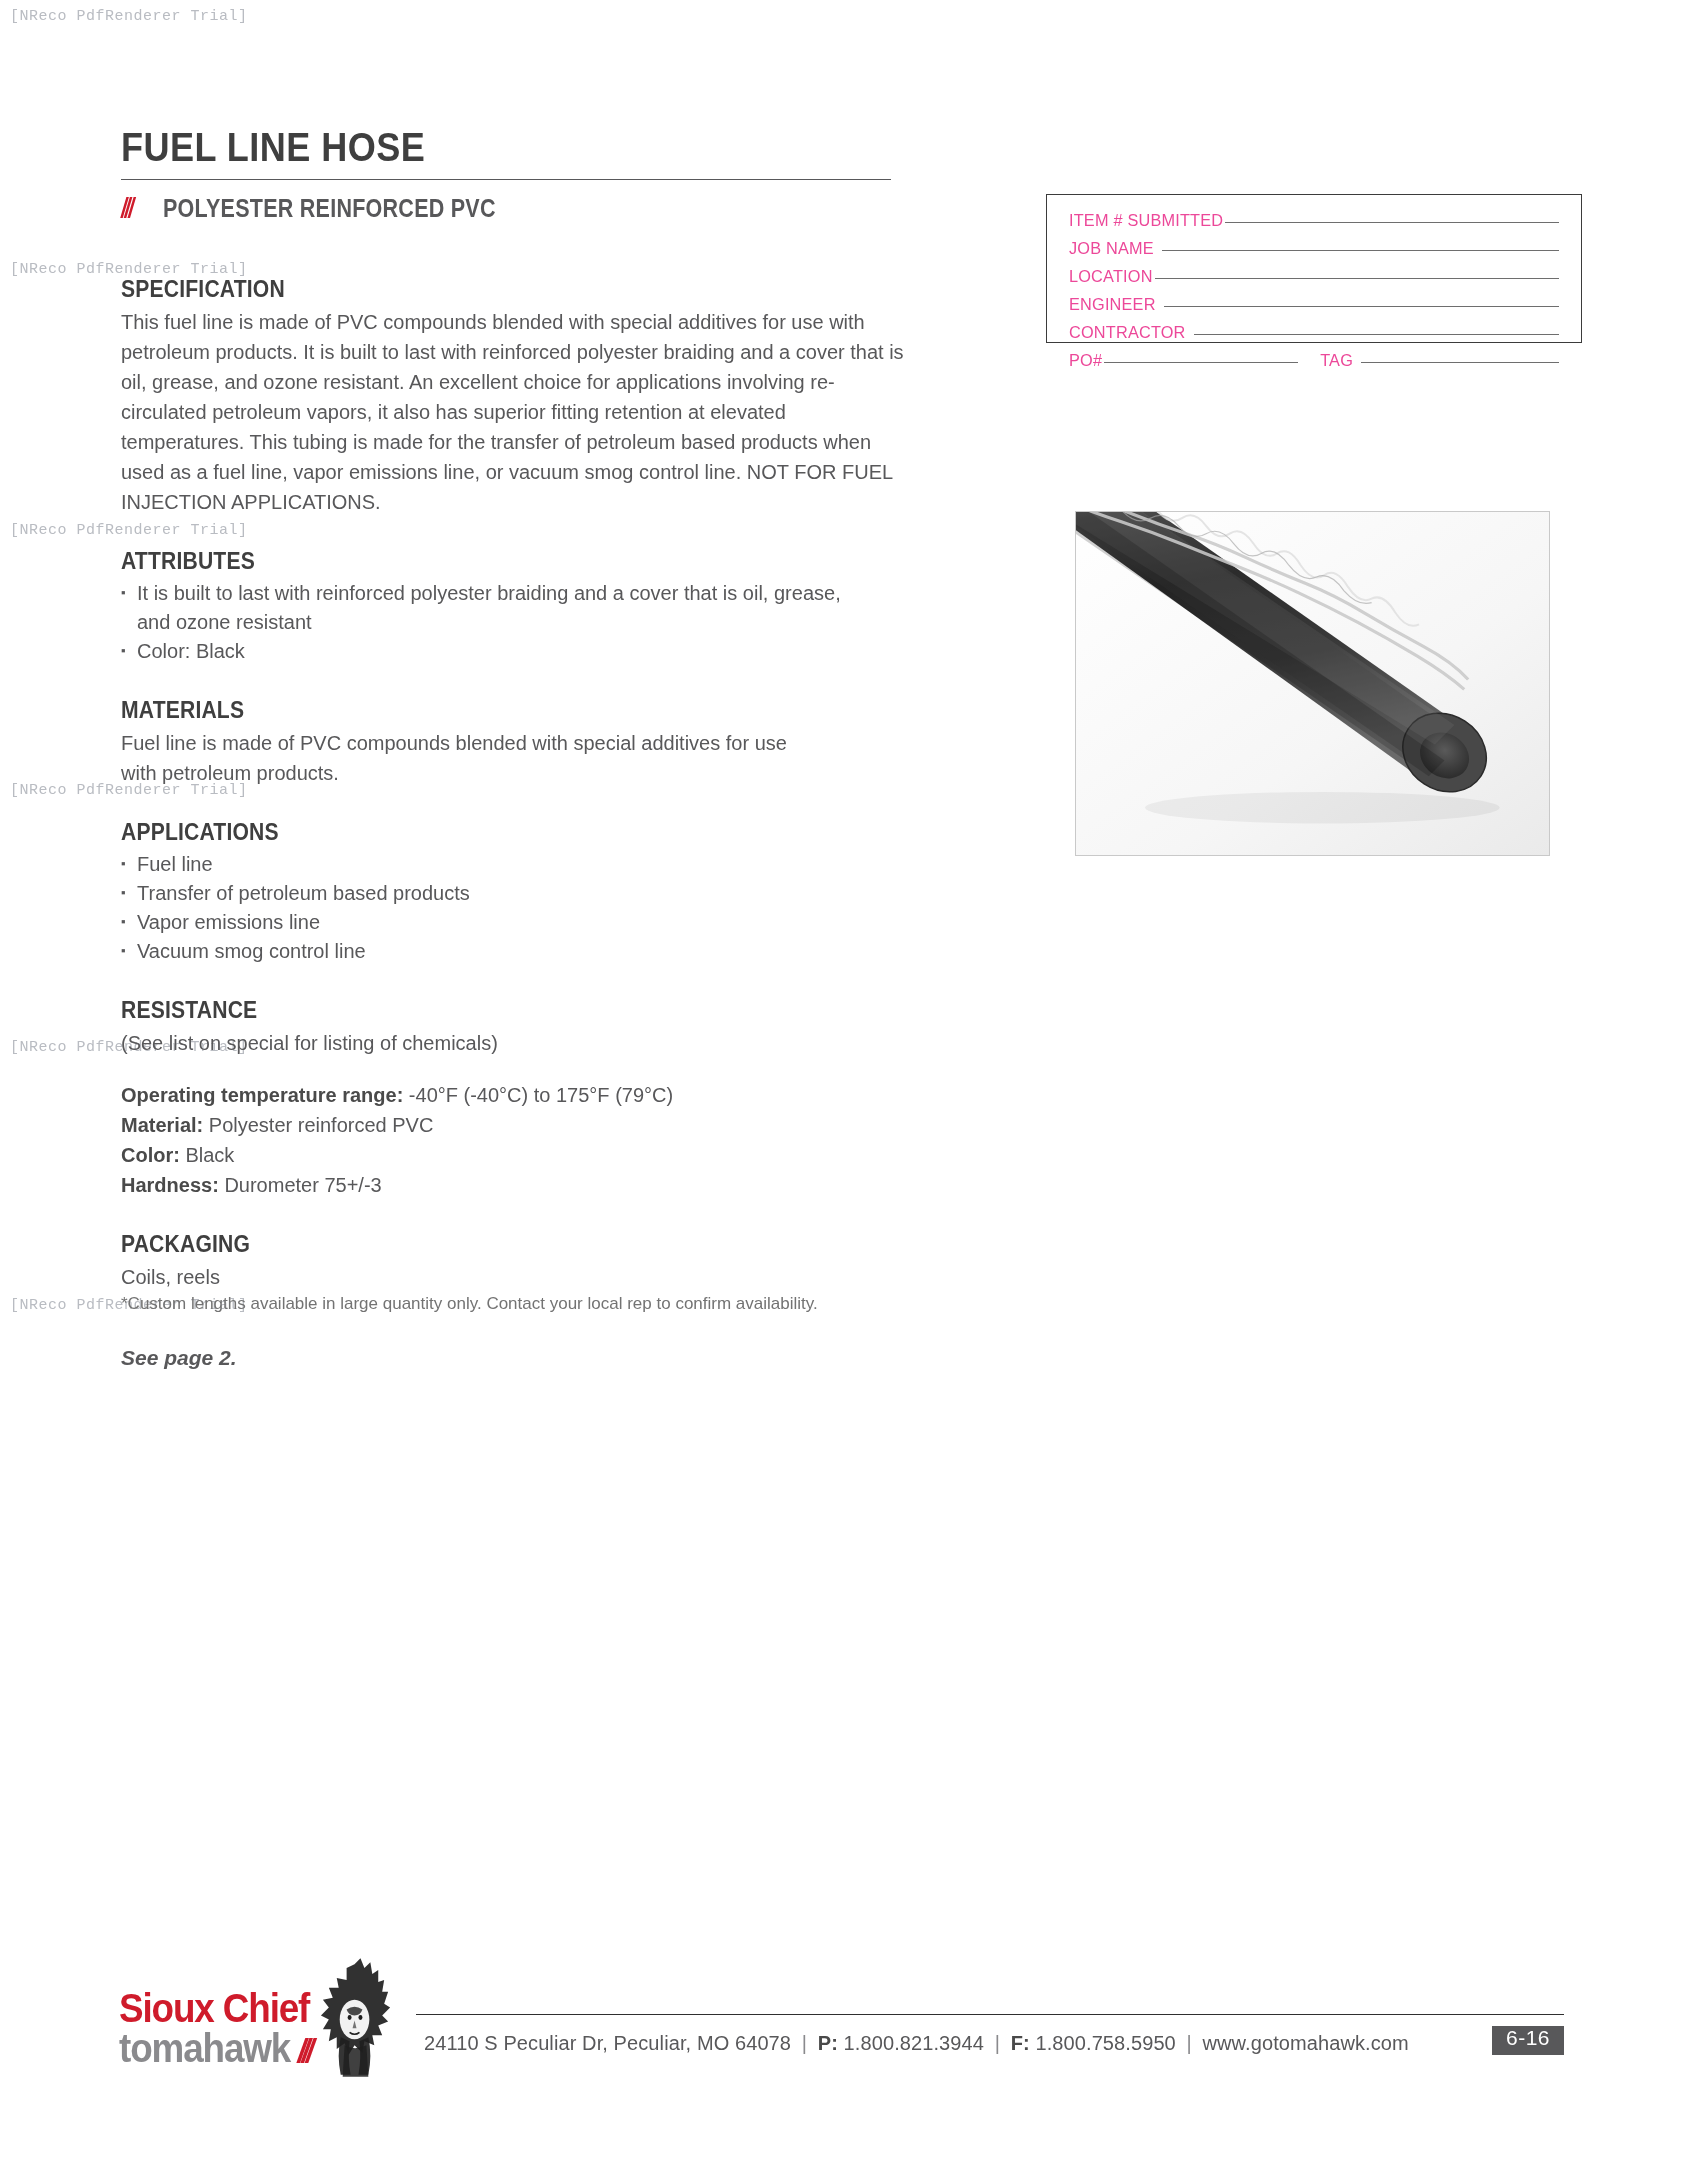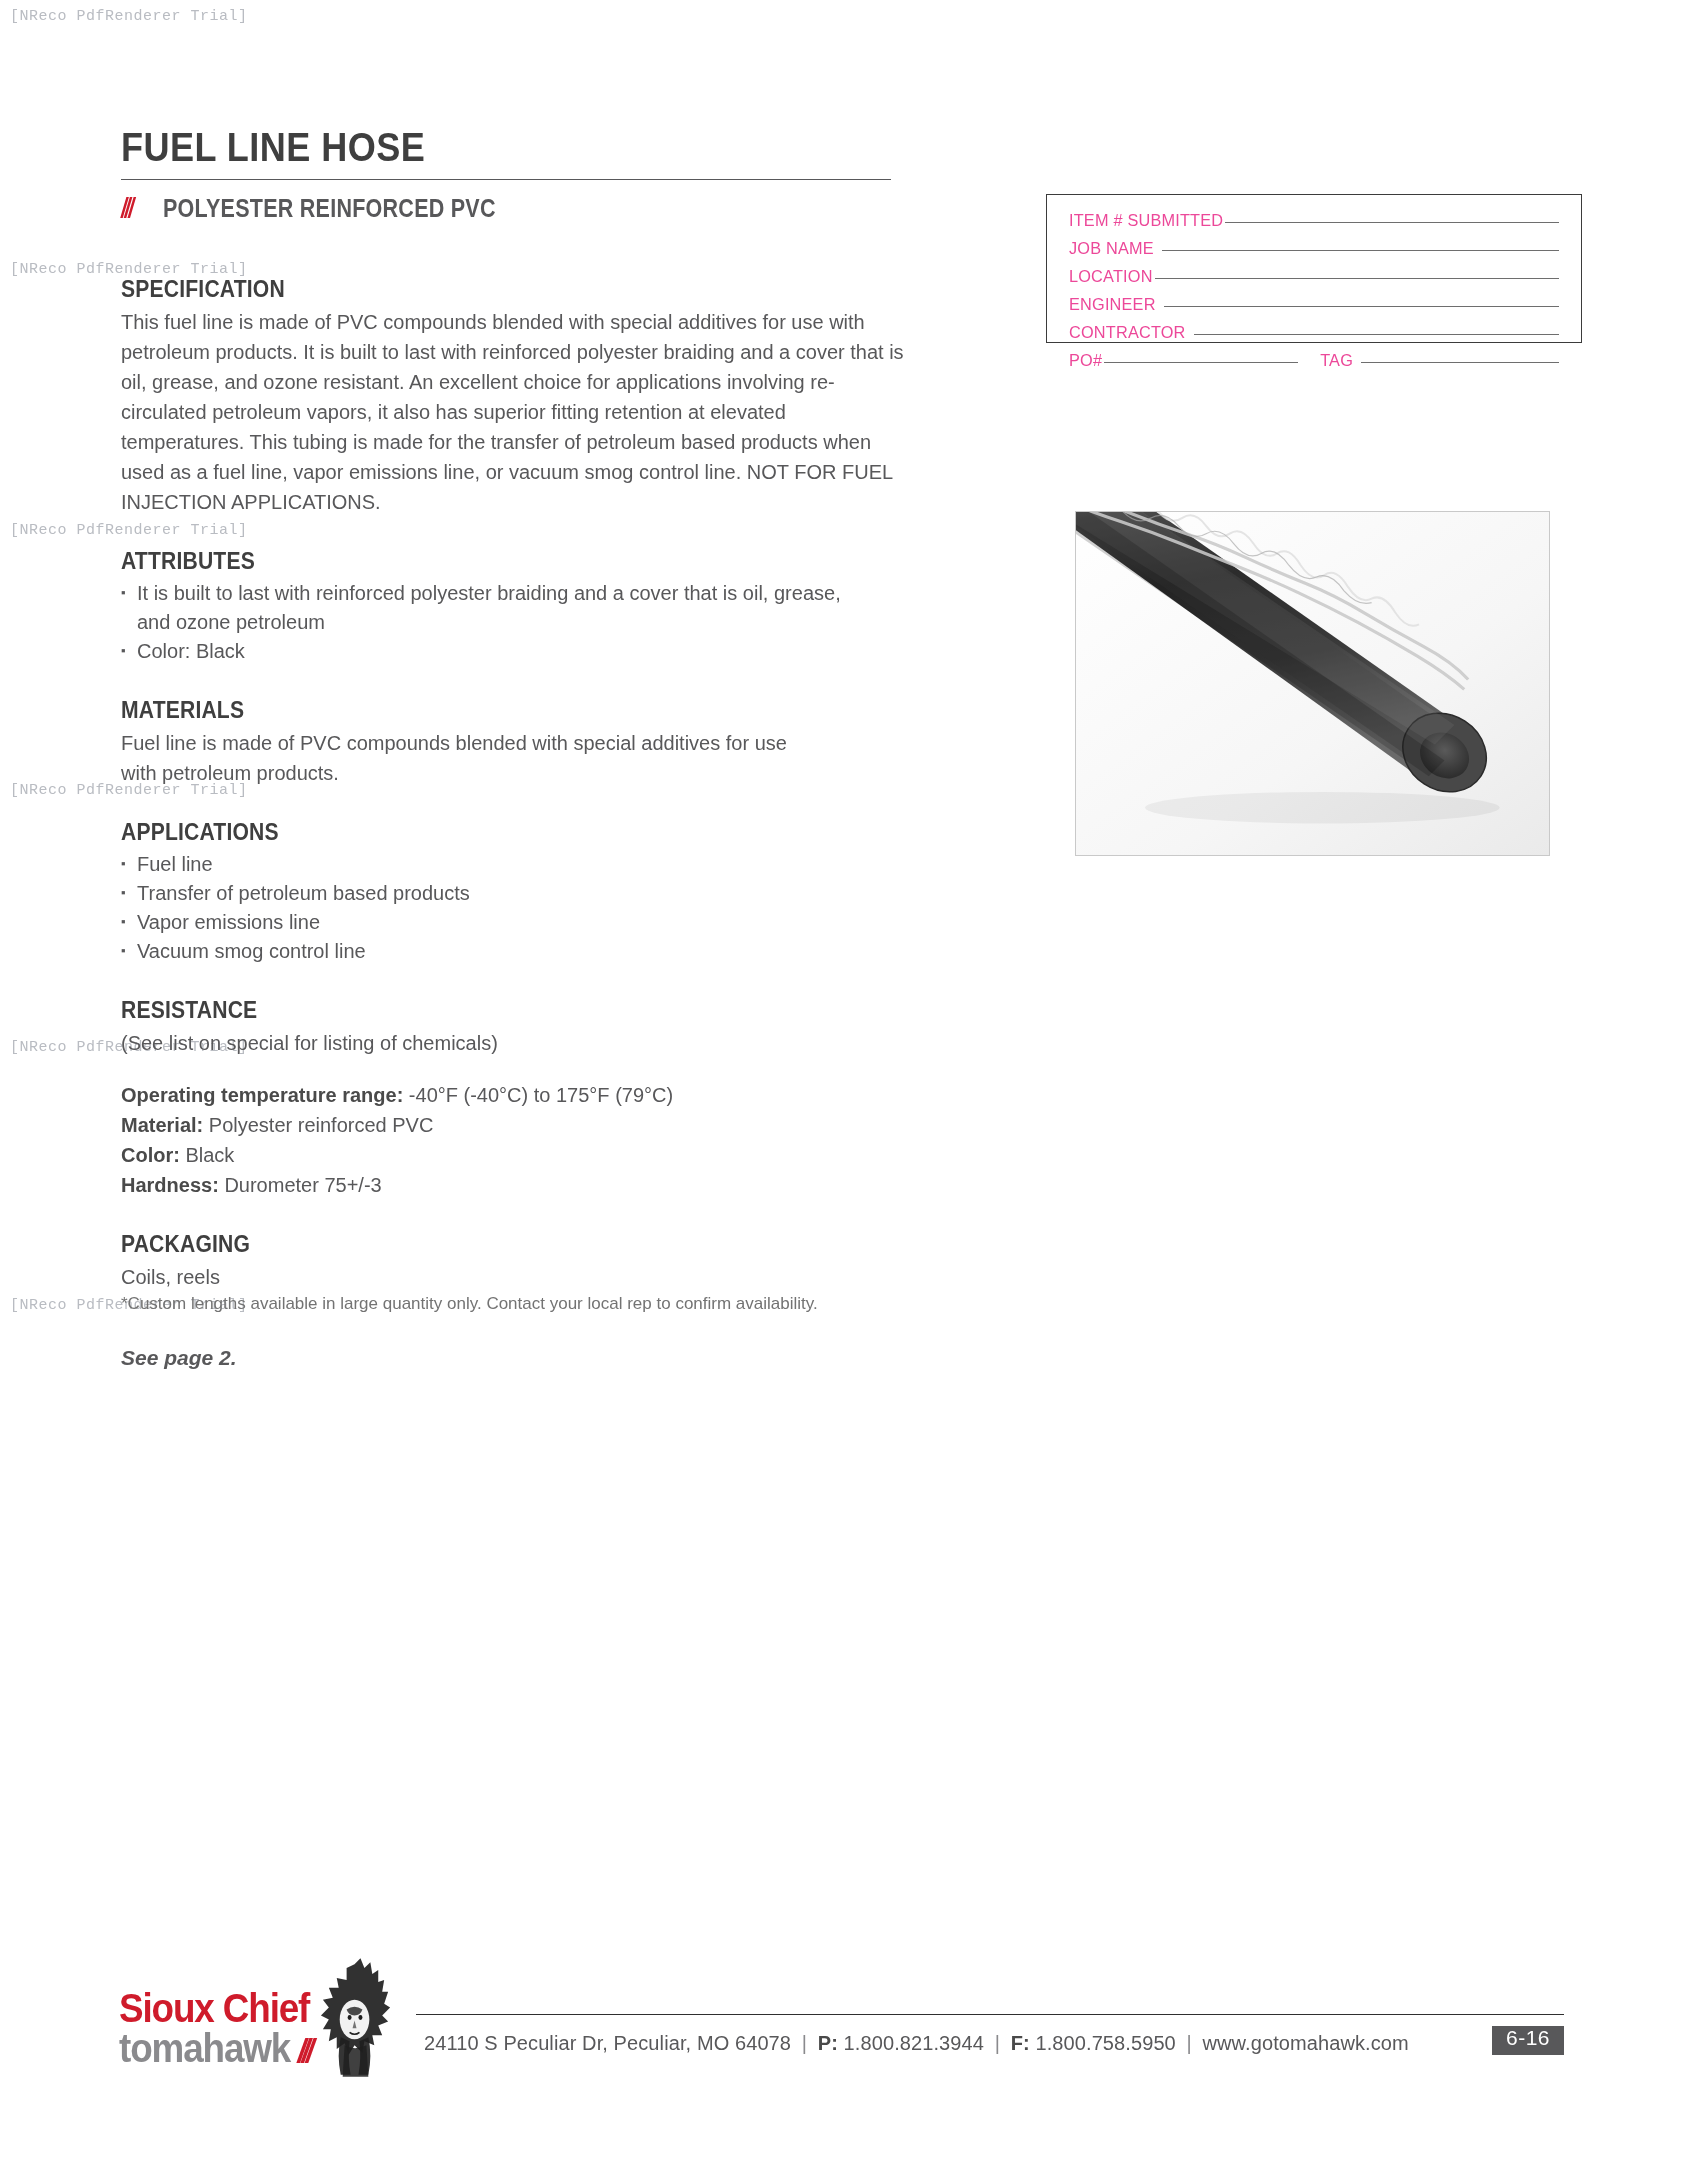--- a/index.html
+++ b/index.html
@@ -388,21 +388,21 @@
       <div class="section-heading">SPECIFICATION</div>
       <div class="body-text">This fuel line is made of PVC compounds blended with special additives for use with petroleum products. It is built to last with reinforced polyester braiding and a cover that is oil, grease, and ozone resistant. An excellent choice for applications involving re-circulated petroleum vapors, it also has superior fitting retention at elevated temperatures. This tubing is made for the transfer of petroleum based products when used as a fuel line, vapor emissions line, or vacuum smog control line. NOT FOR FUEL INJECTION APPLICATIONS.</div>
     </div>
 
     <div class="gap-lg"></div>
 
     <div class="section">
       <div class="section-heading">ATTRIBUTES</div>
       <ul class="bullets">
         <li>It is built to last with reinforced polyester braiding and a cover that is oil, grease,</li>
-        <li class="cont">and ozone petroleum</li>
+        <li class="cont">and ozone resistant</li>
         <li>Color: Black</li>
       </ul>
     </div>
 
     <div class="gap-lg"></div>
 
     <div class="section">
       <div class="section-heading">MATERIALS</div>
       <div class="body-text" style="width:673px">Fuel line is made of PVC compounds blended with special additives for use with petroleum products.</div>
     </div>

